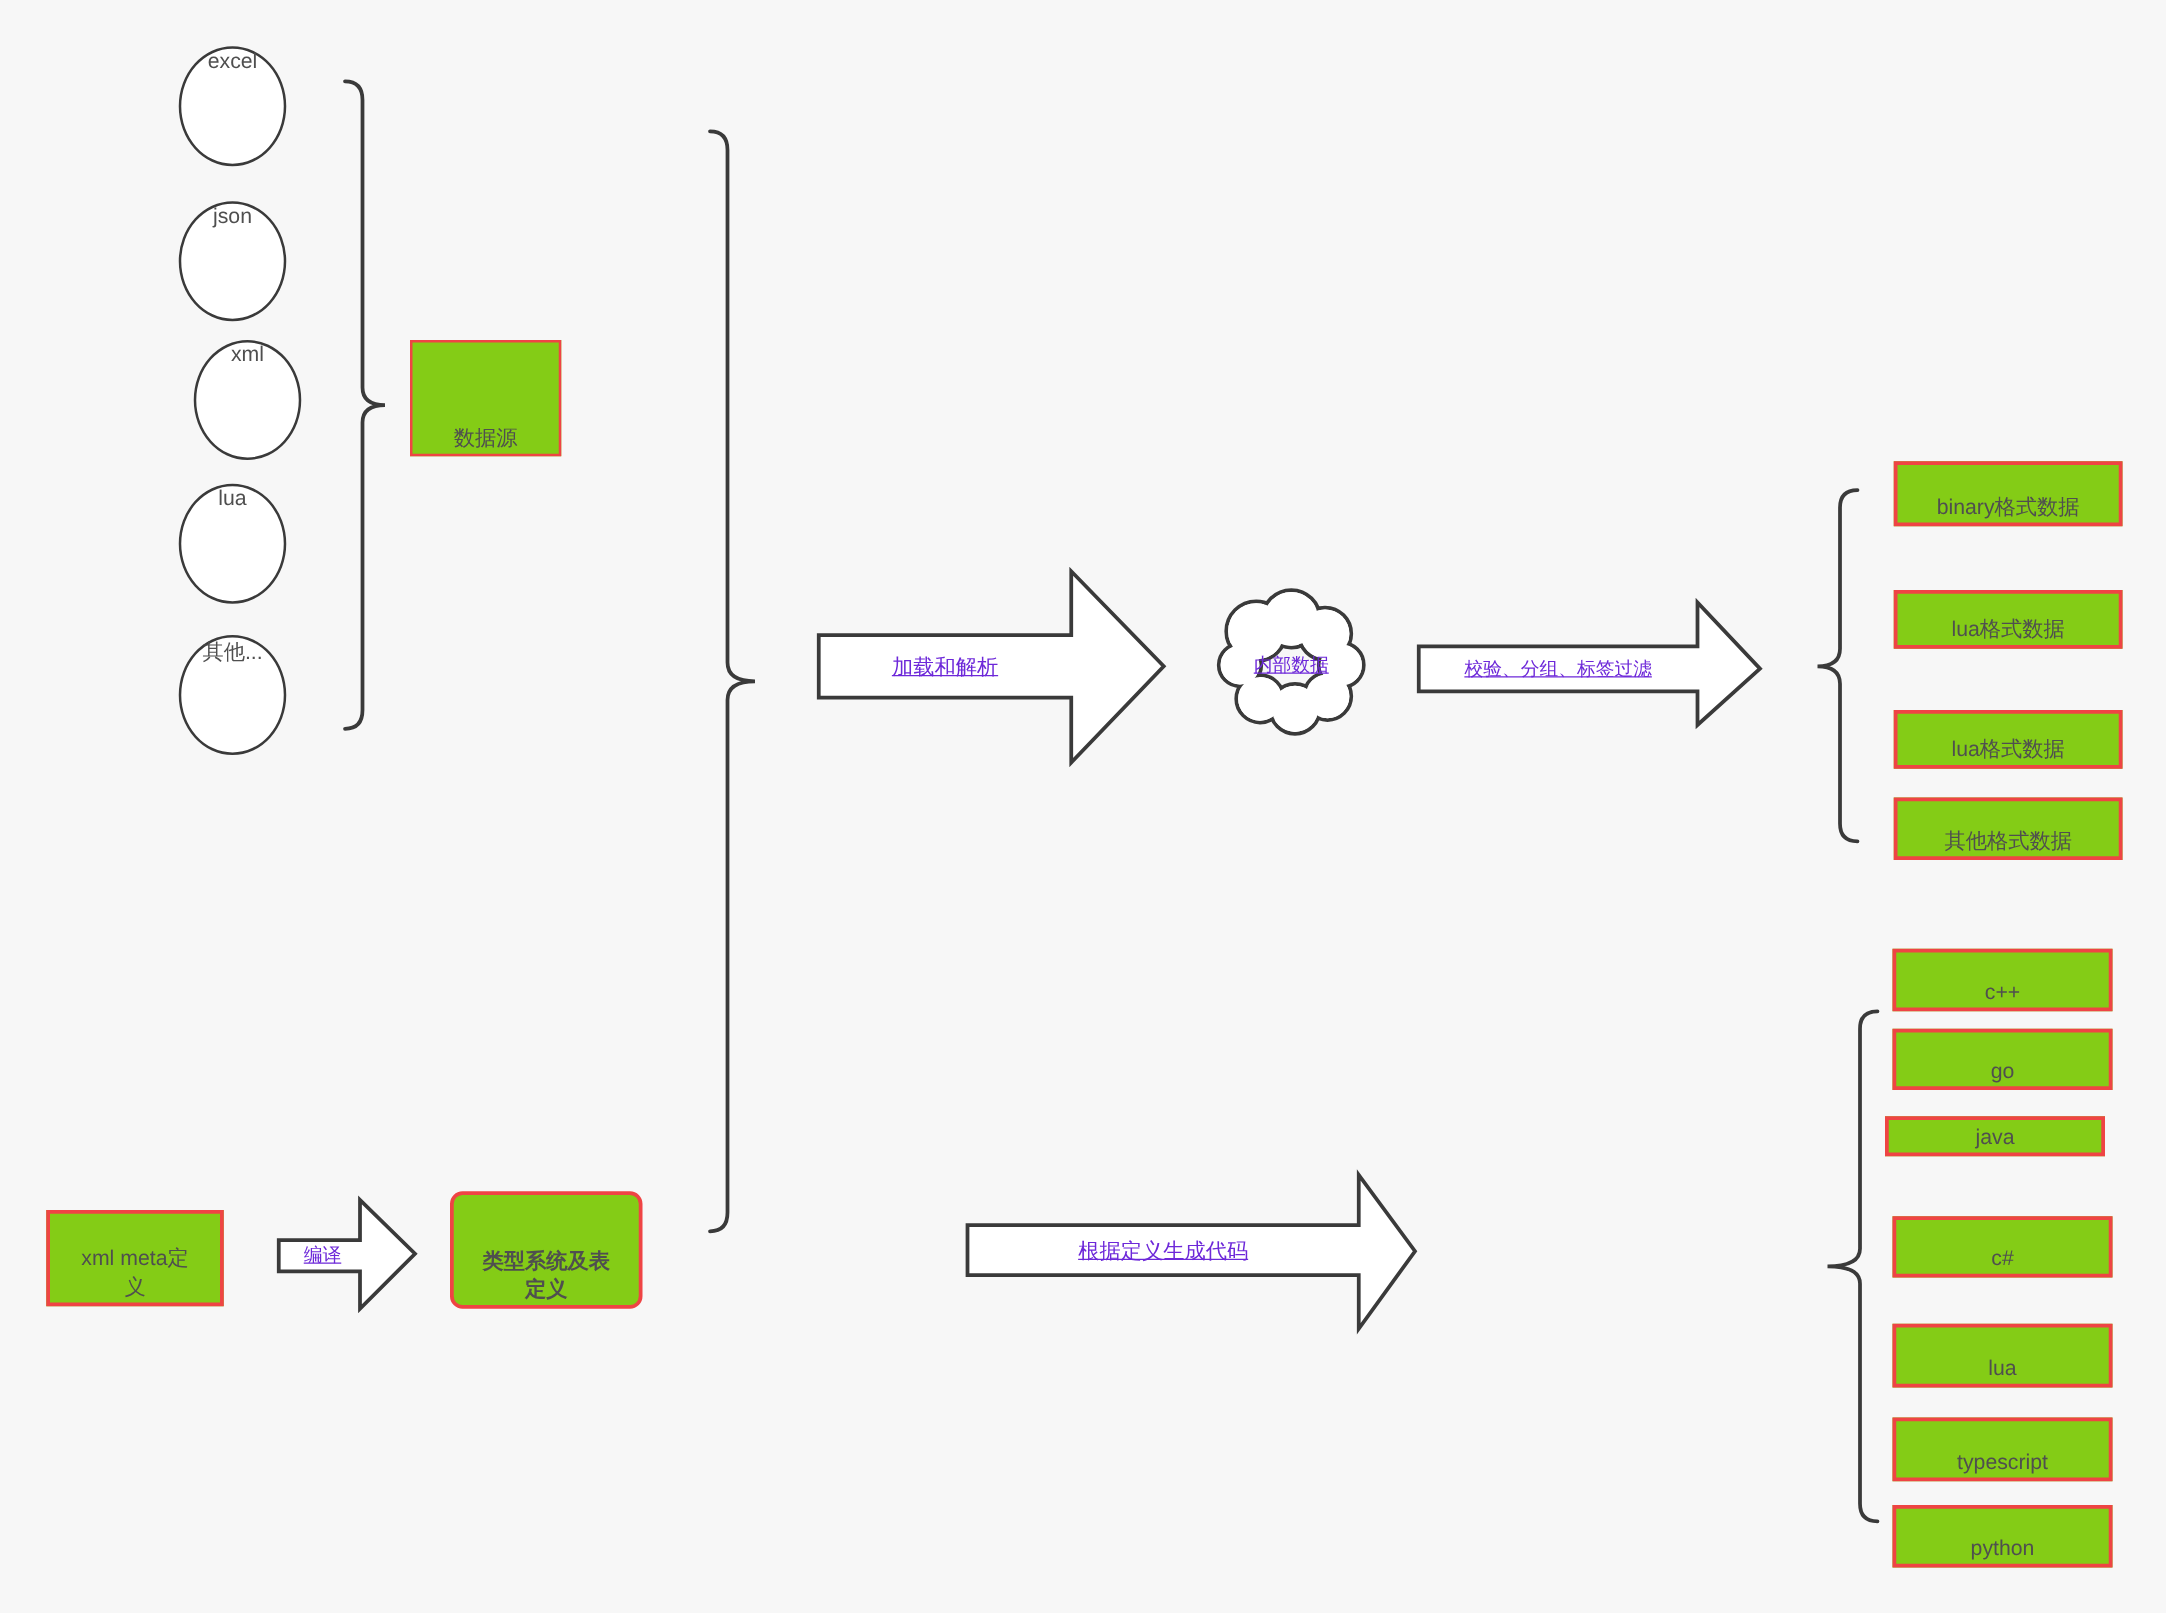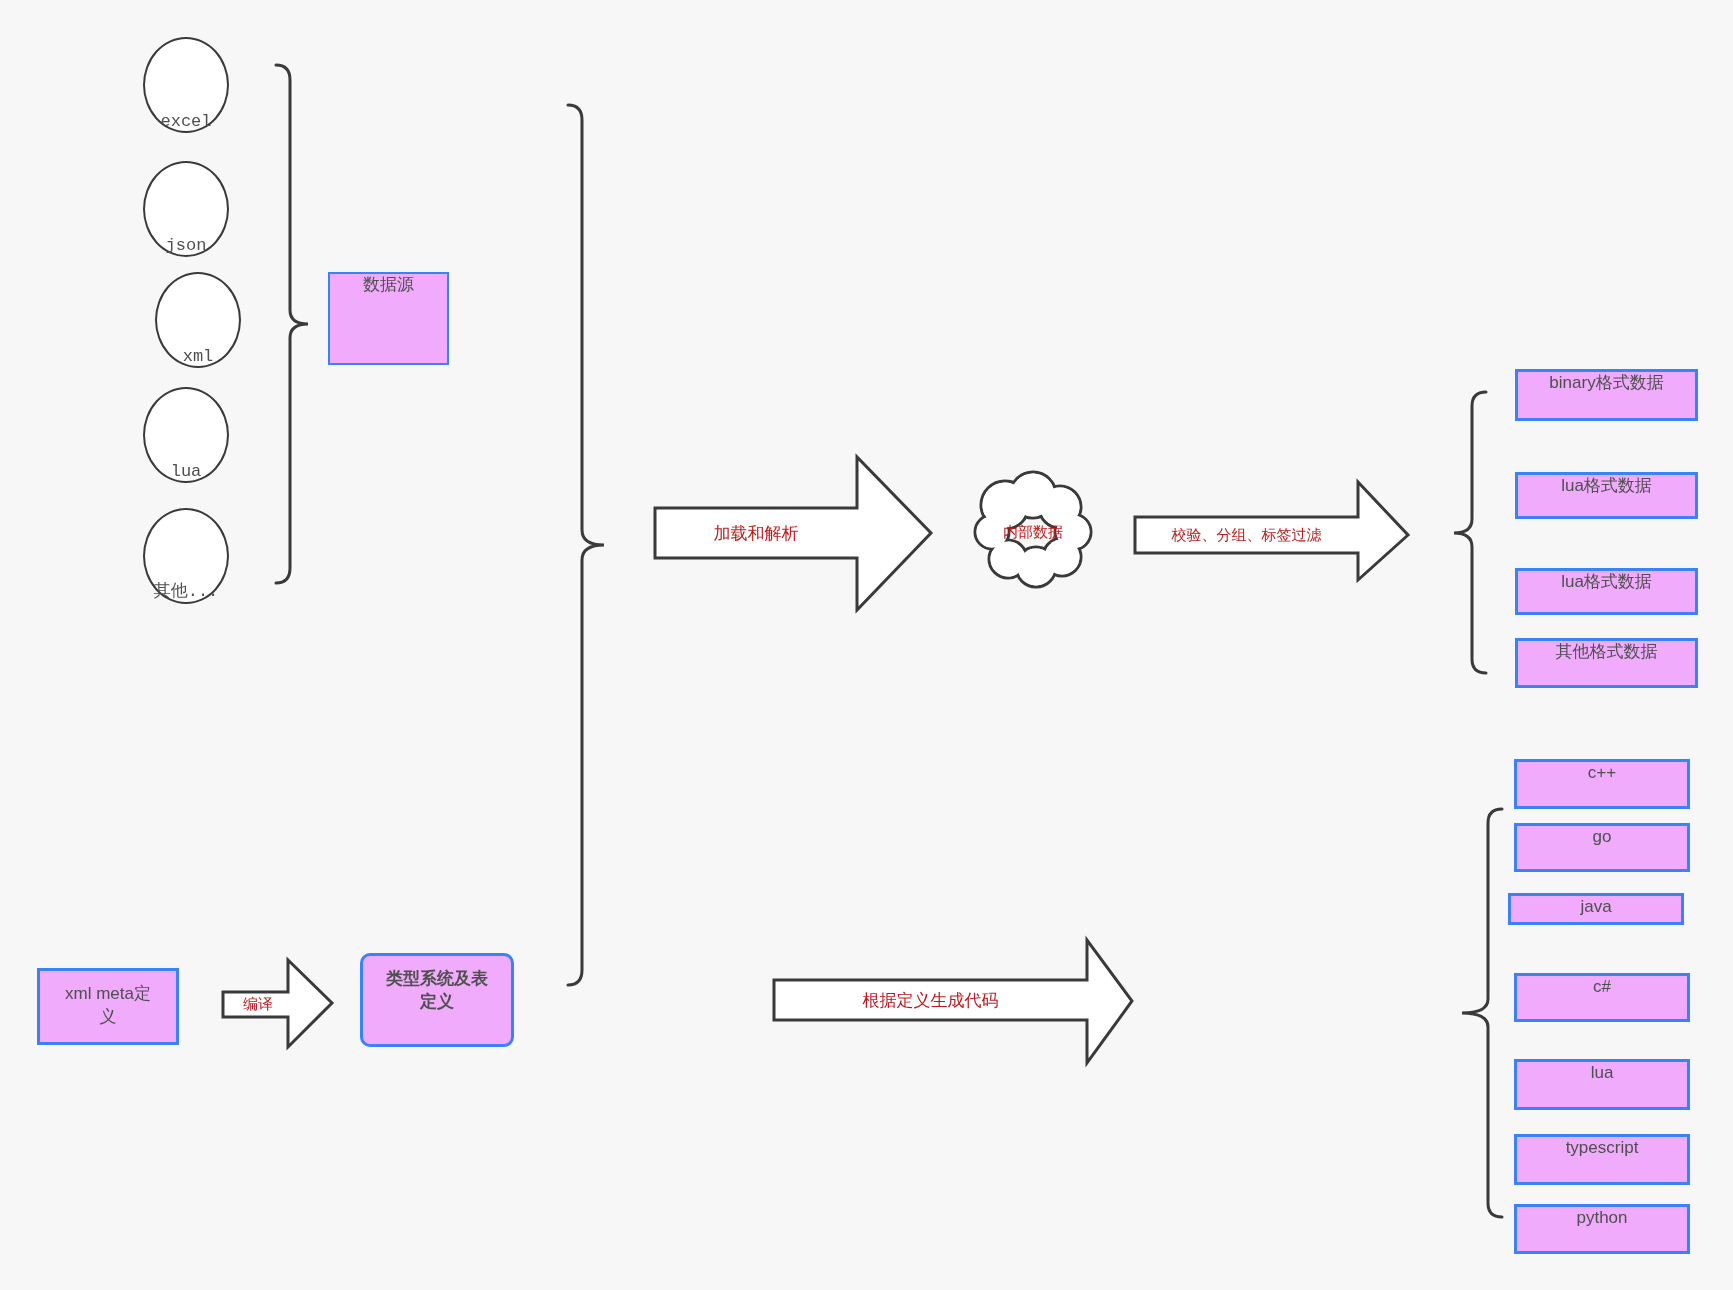--- a/index.html
+++ b/index.html
@@ -2,34 +2,34 @@
 <html><head>
 <meta charset="utf-8">
 <style>
   html,body{margin:0;padding:0;background:#f7f7f7;}
   .canvas{
     position:relative;width:1733px;height:1290px;background:#f7f7f7;overflow:hidden;
     font-family:"Liberation Sans","DejaVu Sans",sans-serif;color:#4f4f4f;
   }
   .svg-layer{position:absolute;left:0;top:0;}
   .node{
-    position:absolute;box-sizing:border-box;background:#f0abfc;border:3px solid #3b82f6;
-    display:flex;align-items:flex-start;justify-content:center;text-align:center;
+    position:absolute;box-sizing:border-box;background:#84cc16;border:3px solid #ef4444;
+    display:flex;align-items:flex-end;justify-content:center;text-align:center;
     font-size:17px;line-height:1.35;color:#4f4f4f;
   }
   .circle{
     position:absolute;box-sizing:border-box;width:86px;height:96px;background:#ffffff;
     border:2.5px solid #3a3a3a;border-radius:50%;
-    display:flex;align-items:flex-end;justify-content:center;
-    font-size:17px;color:#4f4f4f;font-family:Liberation Mono, monospace;
+    display:flex;align-items:flex-start;justify-content:center;
+    font-size:17px;color:#4f4f4f;
   }
   .rounded{border-radius:10px;font-weight:bold;}
   .lbl{
     position:absolute;display:flex;align-items:center;justify-content:center;
-    text-align:center;font-size:17px;color:#b91c1c;
+    text-align:center;font-size:17px;color:#6d28d9;text-decoration:underline;
   }
   .lbl.small{font-size:15px;}
   .inner-narrow{display:inline-block;margin-top:12px;}
 </style>
 </head>
 <body>
 
 <div class="canvas">
 
   <svg class="svg-layer" width="1733" height="1290" viewBox="0 0 1733 1290">

